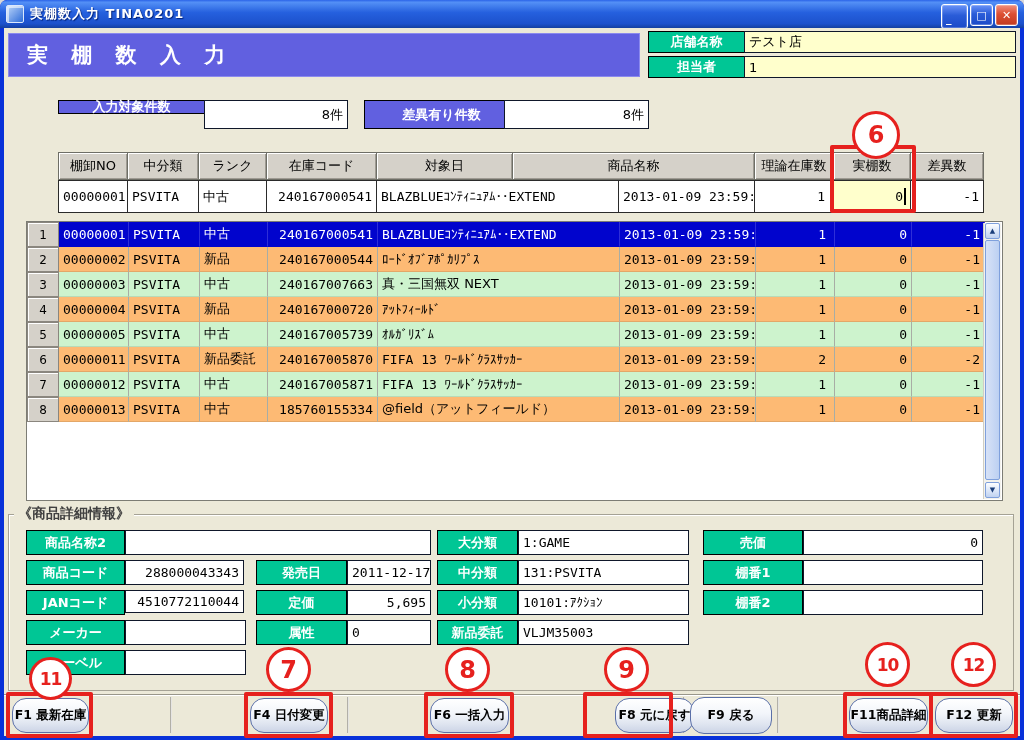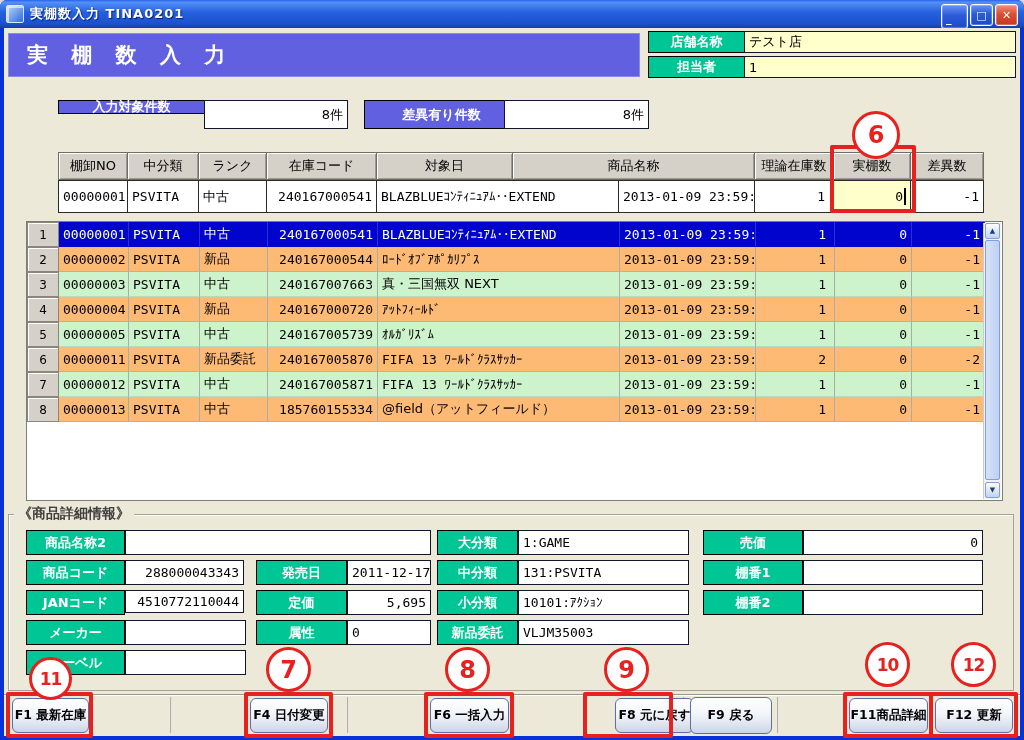--- a/index.html
+++ b/index.html
@@ -71,21 +71,21 @@
   .sthumb{position:absolute;left:1px;top:17px;width:15px;height:240px;border:1px solid #7fa0dc;border-radius:2px;
     background:linear-gradient(90deg,#d7e2f7,#bcd0f2);box-sizing:border-box}
 
   
   .groupbox{left:8px;top:514px;width:1006px;height:177px;border:1px solid #a5a295;box-shadow:inset 1px 1px 0 #fff}
   .grouptitle{left:14px;top:505px;background:#ece9d8;color:#404040;font-size:14px;font-weight:bold;padding:0 4px}
 
   
   .toolbar{left:4px;top:694px;width:1016px;height:42px;background:#ece9d8;border-top:1px solid #99968a;box-shadow:inset 0 1px 0 #fff}
   .tbdiv{width:2px;height:36px;background:linear-gradient(90deg,#98958a,#fff)}
-  .fbtn{height:35px;border:1px solid #5a6fa8;border-radius:6px;display:flex;align-items:center;justify-content:center;
+  .fbtn{height:35px;border:1px solid #5a6fa8;border-radius:14px;display:flex;align-items:center;justify-content:center;
     font-size:12.5px;font-weight:bold;color:#000;
     background:linear-gradient(180deg,#ffffff 0%,#f2f5fa 45%,#dfe5f0 75%,#ccd4e6 100%)}
 
   
   .rbox{border:4px solid #e6211e;border-radius:2px;z-index:40;pointer-events:none}
   .circ{border:3px solid #e6211e;border-radius:50%;background:#fff;color:#e6211e;display:flex;align-items:center;
     justify-content:center;font-weight:bold;z-index:41;font-size:24px;pointer-events:none}
   .circ.two{font-size:17px;letter-spacing:-1px}
 </style>
 </head>

